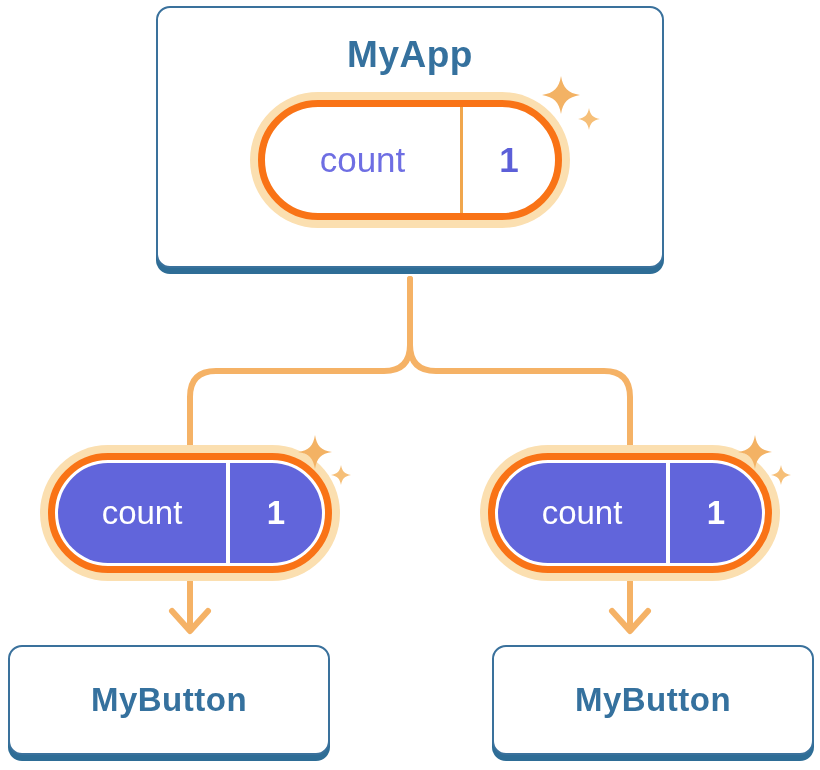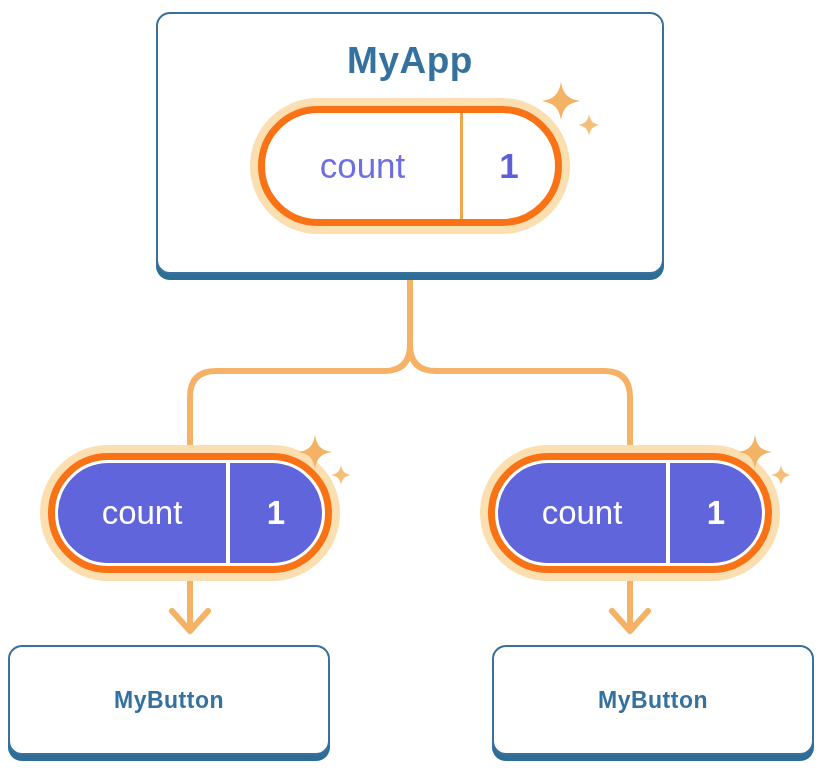--- a/index.html
+++ b/index.html
@@ -8,27 +8,27 @@
     font-family:"Liberation Sans", sans-serif;
   }
   
   .connectors{position:absolute;left:0;top:0;width:820px;height:770px;z-index:1;}
   .connectors path{fill:none;stroke:#F5B266;stroke-width:6;stroke-linecap:round;stroke-linejoin:round;}
   
   .card{
     position:absolute;background:#ffffff;border:2px solid #3A719C;border-radius:14px;
     box-shadow:0 6px 0 #2E6D96;z-index:2;box-sizing:border-box;
   }
-  .root-card{left:156px;top:12px;width:508px;height:262px;display:flex;flex-direction:column;align-items:center;}
+  .root-card{left:156px;top:6px;width:508px;height:262px;display:flex;flex-direction:column;align-items:center;}
   .child-card{display:flex;align-items:center;justify-content:center;width:322px;height:110px;top:645px;}
   .child-card.left{left:8px;}
   .child-card.right{left:492px;}
   .card-title{font-weight:700;color:#35719E;letter-spacing:.5px;}
   .root-card .card-title{font-size:37px;margin-top:26px;}
-  .child-card .card-title{font-size:23px;margin-top:0;}
+  .child-card .card-title{font-size:33px;margin-top:0;}
   
   .pill{position:relative;z-index:2;box-sizing:border-box;}
   .pill-glow{background:#FBDFB0;border-radius:999px;padding:8px;box-sizing:border-box;}
   .pill-core{
     border:7px solid #f97316;border-radius:999px;background:#ffffff;
     display:flex;align-items:stretch;box-sizing:border-box;overflow:hidden;
   }
   
   .root-pill{margin-top:16px;width:320px;}
   .root-pill .pill-core{height:120px;}

